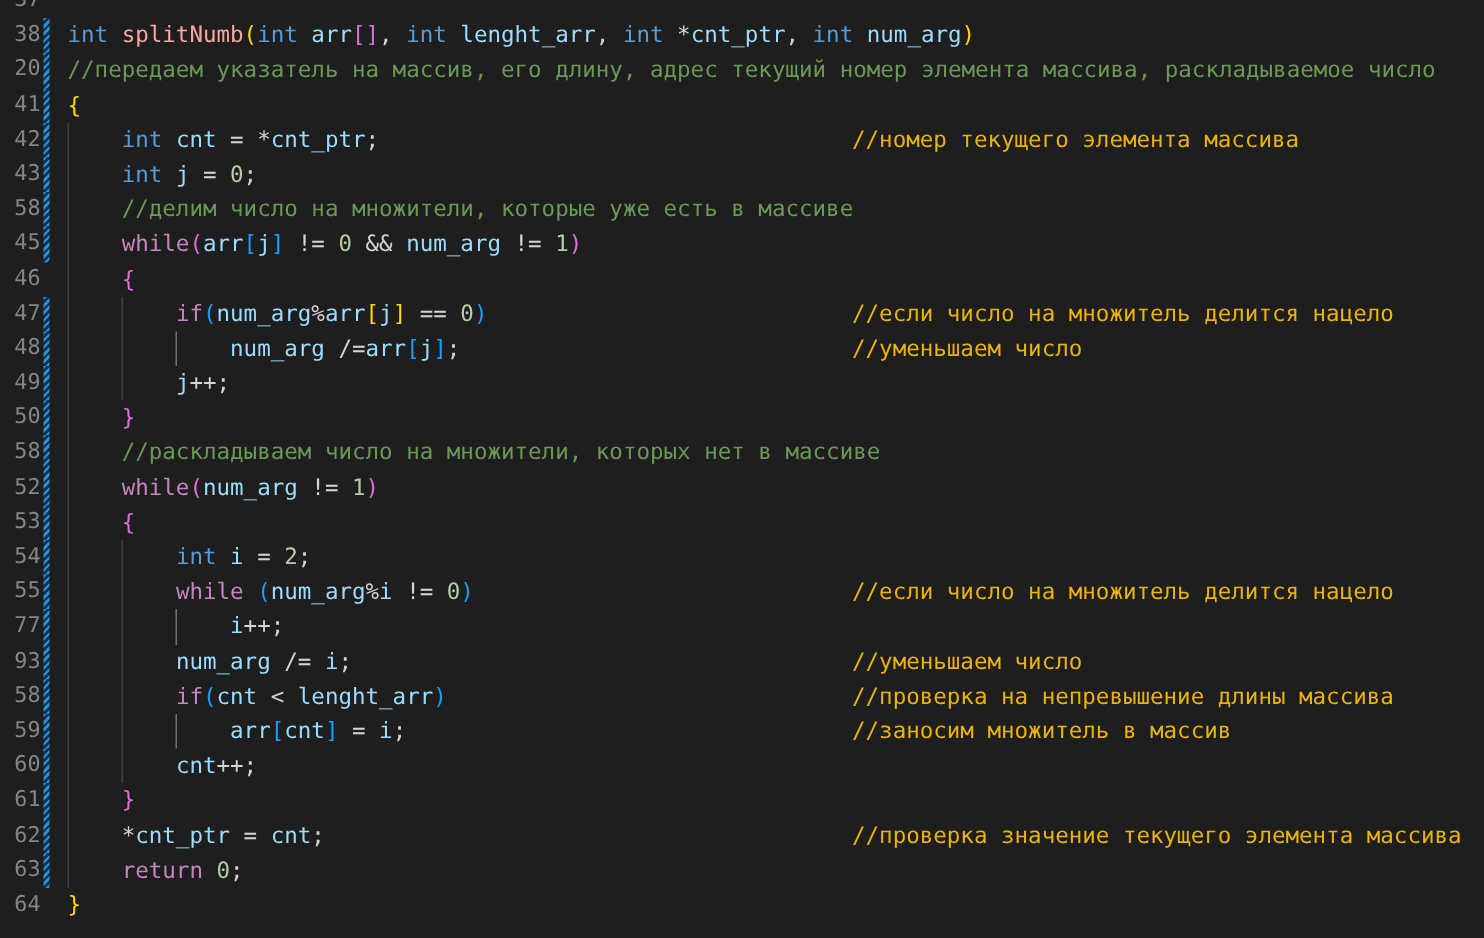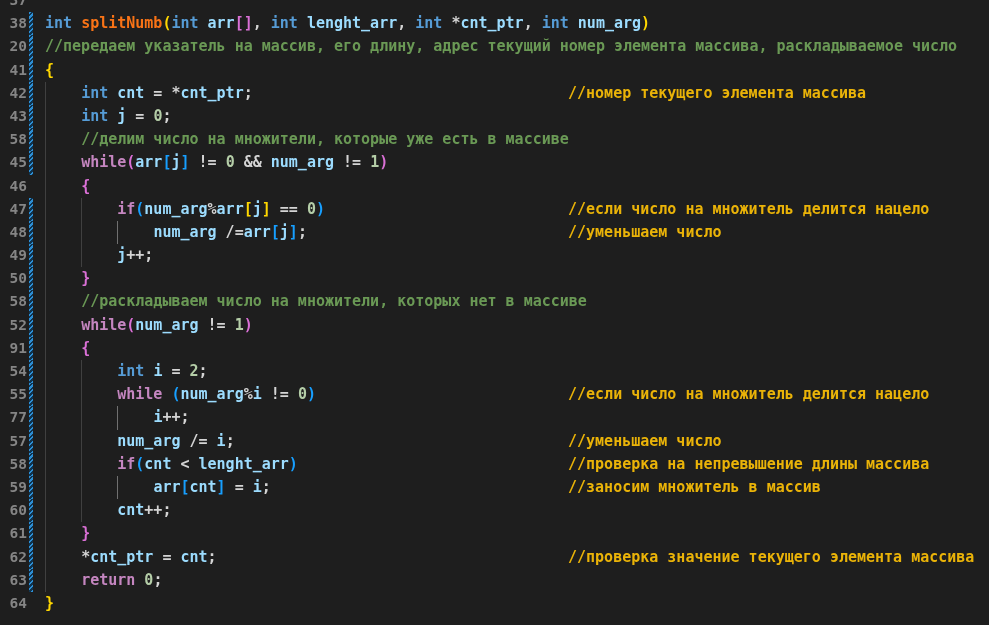--- a/index.html
+++ b/index.html
@@ -3,21 +3,21 @@
 <meta charset="utf-8">
 <style>
   html,body{margin:0;padding:0;}
   body{
     width:989px;height:625px;overflow:hidden;
     background:#1e1e1e;
     font-family:"DejaVu Sans Mono","Liberation Mono",monospace;
   }
   #editor{
     position:relative;width:989px;height:625px;
-    background:#1e1e1e;overflow:hidden;font-weight:bold;
+    background:#1e1e1e;overflow:hidden;
   }
   .rows{position:absolute;top:-11px;left:0;width:989px;}
   .row{
     position:relative;height:23.2px;line-height:23.2px;
     white-space:pre;font-size:15px;
   }
   .ln{
     position:absolute;left:0;top:0;width:27px;
     text-align:right;color:#858585;font-size:14.5px;
     font-family:"DejaVu Sans Mono","Liberation Mono",monospace;
@@ -40,21 +40,21 @@
   .guide{
     position:absolute;top:0;width:1px;height:23.2px;
     background:#404040;
   }
   .guide.active{background:#707070;}
 
   
   .kw{color:#c586c0;}         
   .ty{color:#569cd6;}         
   .id{color:#9cdcfe;}         
-  .fn{color:#f97316;}         
+  .fn{color:#fca5a5;}         
   .num{color:#b5cea8;}        
   .op{color:#d4d4d4;}         
   .cm{color:#6a9955;}         
   .b1{color:#ffd700;}         
   .b2{color:#da70d6;}         
   .b3{color:#179fff;}         
 </style>
 </head>
 <body>
 
@@ -68,25 +68,25 @@
       <div class="row"><span class="ln">43</span><span class="gitbar"></span><span class="guide" style="left: 45px;"></span><span class="code"><span class="op">    </span><span class="ty">int </span><span class="id">j</span><span class="op"> = </span><span class="num">0</span><span class="op">;</span></span></div>
       <div class="row"><span class="ln">58</span><span class="gitbar"></span><span class="guide" style="left: 45px;"></span><span class="code"><span class="op">    </span><span class="cm">//делим число на множители, которые уже есть в массиве</span></span></div>
       <div class="row"><span class="ln">45</span><span class="gitbar"></span><span class="guide" style="left: 45px;"></span><span class="code"><span class="op">    </span><span class="kw">while</span><span class="b2">(</span><span class="id">arr</span><span class="b3">[</span><span class="id">j</span><span class="b3">]</span><span class="op"> != </span><span class="num">0</span><span class="op"> &amp;&amp; </span><span class="id">num_arg</span><span class="op"> != </span><span class="num">1</span><span class="b2">)</span></span></div>
       <div class="row"><span class="ln">46</span><span class="gitbar none"></span><span class="guide" style="left: 45px;"></span><span class="code"><span class="op">    </span><span class="b2">{</span></span></div>
       <div class="row"><span class="ln">47</span><span class="gitbar"></span><span class="guide" style="left: 45px;"></span><span class="guide" style="left: 81.12px;"></span><span class="code"><span class="op">        </span><span class="kw">if</span><span class="b3">(</span><span class="id">num_arg</span><span class="op">%</span><span class="id">arr</span><span class="b1">[</span><span class="id">j</span><span class="b1">]</span><span class="op"> == </span><span class="num">0</span><span class="b3">)</span></span><span class="cmtcol">//если число на множитель делится нацело</span></div>
       <div class="row"><span class="ln">48</span><span class="gitbar"></span><span class="guide" style="left: 45px;"></span><span class="guide" style="left: 81.12px;"></span><span class="guide active" style="left: 117.24px;"></span><span class="code"><span class="op">            </span><span class="id">num_arg</span><span class="op"> /=</span><span class="id">arr</span><span class="b3">[</span><span class="id">j</span><span class="b3">]</span><span class="op">;</span></span><span class="cmtcol">//уменьшаем число</span></div>
       <div class="row"><span class="ln">49</span><span class="gitbar"></span><span class="guide" style="left: 45px;"></span><span class="guide" style="left: 81.12px;"></span><span class="code"><span class="op">        </span><span class="id">j</span><span class="op">++;</span></span></div>
       <div class="row"><span class="ln">50</span><span class="gitbar"></span><span class="guide" style="left: 45px;"></span><span class="code"><span class="op">    </span><span class="b2">}</span></span></div>
       <div class="row"><span class="ln">58</span><span class="gitbar"></span><span class="guide" style="left: 45px;"></span><span class="code"><span class="op">    </span><span class="cm">//раскладываем число на множители, которых нет в массиве</span></span></div>
       <div class="row"><span class="ln">52</span><span class="gitbar"></span><span class="guide" style="left: 45px;"></span><span class="code"><span class="op">    </span><span class="kw">while</span><span class="b2">(</span><span class="id">num_arg</span><span class="op"> != </span><span class="num">1</span><span class="b2">)</span></span></div>
-      <div class="row"><span class="ln">91</span><span class="gitbar"></span><span class="guide" style="left: 45px;"></span><span class="code"><span class="op">    </span><span class="b2">{</span></span></div>
+      <div class="row"><span class="ln">53</span><span class="gitbar"></span><span class="guide" style="left: 45px;"></span><span class="code"><span class="op">    </span><span class="b2">{</span></span></div>
       <div class="row"><span class="ln">54</span><span class="gitbar"></span><span class="guide" style="left: 45px;"></span><span class="guide" style="left: 81.12px;"></span><span class="code"><span class="op">        </span><span class="ty">int </span><span class="id">i</span><span class="op"> = </span><span class="num">2</span><span class="op">;</span></span></div>
       <div class="row"><span class="ln">55</span><span class="gitbar"></span><span class="guide" style="left: 45px;"></span><span class="guide" style="left: 81.12px;"></span><span class="code"><span class="op">        </span><span class="kw">while</span><span class="op"> </span><span class="b3">(</span><span class="id">num_arg</span><span class="op">%</span><span class="id">i</span><span class="op"> != </span><span class="num">0</span><span class="b3">)</span></span><span class="cmtcol">//если число на множитель делится нацело</span></div>
       <div class="row"><span class="ln">77</span><span class="gitbar"></span><span class="guide" style="left: 45px;"></span><span class="guide" style="left: 81.12px;"></span><span class="guide active" style="left: 117.24px;"></span><span class="code"><span class="op">            </span><span class="id">i</span><span class="op">++;</span></span></div>
-      <div class="row"><span class="ln">57</span><span class="gitbar"></span><span class="guide" style="left: 45px;"></span><span class="guide" style="left: 81.12px;"></span><span class="code"><span class="op">        </span><span class="id">num_arg</span><span class="op"> /= </span><span class="id">i</span><span class="op">;</span></span><span class="cmtcol">//уменьшаем число</span></div>
+      <div class="row"><span class="ln">93</span><span class="gitbar"></span><span class="guide" style="left: 45px;"></span><span class="guide" style="left: 81.12px;"></span><span class="code"><span class="op">        </span><span class="id">num_arg</span><span class="op"> /= </span><span class="id">i</span><span class="op">;</span></span><span class="cmtcol">//уменьшаем число</span></div>
       <div class="row"><span class="ln">58</span><span class="gitbar"></span><span class="guide" style="left: 45px;"></span><span class="guide" style="left: 81.12px;"></span><span class="code"><span class="op">        </span><span class="kw">if</span><span class="b3">(</span><span class="id">cnt</span><span class="op"> &lt; </span><span class="id">lenght_arr</span><span class="b3">)</span></span><span class="cmtcol">//проверка на непревышение длины массива</span></div>
       <div class="row"><span class="ln">59</span><span class="gitbar"></span><span class="guide" style="left: 45px;"></span><span class="guide" style="left: 81.12px;"></span><span class="guide active" style="left: 117.24px;"></span><span class="code"><span class="op">            </span><span class="id">arr</span><span class="b3">[</span><span class="id">cnt</span><span class="b3">]</span><span class="op"> = </span><span class="id">i</span><span class="op">;</span></span><span class="cmtcol">//заносим множитель в массив</span></div>
       <div class="row"><span class="ln">60</span><span class="gitbar"></span><span class="guide" style="left: 45px;"></span><span class="guide" style="left: 81.12px;"></span><span class="code"><span class="op">        </span><span class="id">cnt</span><span class="op">++;</span></span></div>
       <div class="row"><span class="ln">61</span><span class="gitbar"></span><span class="guide" style="left: 45px;"></span><span class="code"><span class="op">    </span><span class="b2">}</span></span></div>
       <div class="row"><span class="ln">62</span><span class="gitbar"></span><span class="guide" style="left: 45px;"></span><span class="code"><span class="op">    </span><span class="op">*</span><span class="id">cnt_ptr</span><span class="op"> = </span><span class="id">cnt</span><span class="op">;</span></span><span class="cmtcol">//проверка значение текущего элемента массива</span></div>
       <div class="row"><span class="ln">63</span><span class="gitbar"></span><span class="guide" style="left: 45px;"></span><span class="code"><span class="op">    </span><span class="kw">return</span><span class="op"> </span><span class="num">0</span><span class="op">;</span></span></div>
       <div class="row"><span class="ln">64</span><span class="gitbar none"></span><span class="code"><span class="b1">}</span></span></div>
     </div>
 </div>
 

